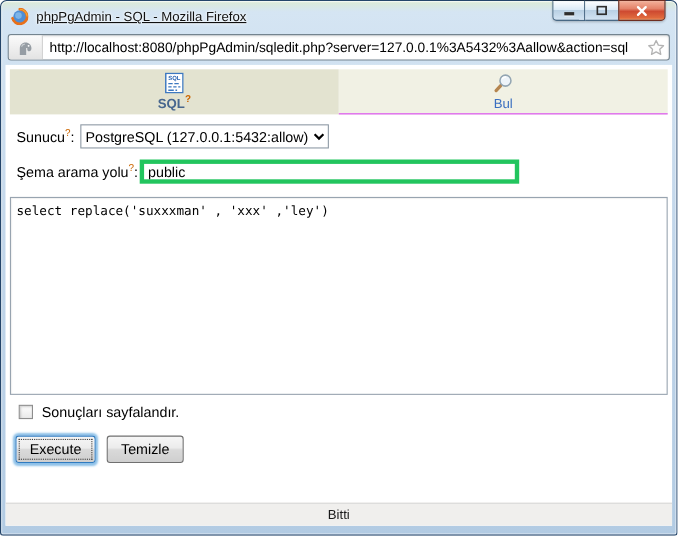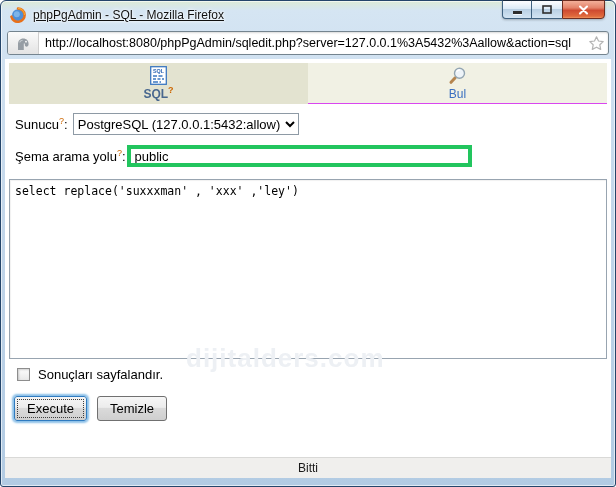--- a/index.html
+++ b/index.html
@@ -164,21 +164,20 @@
 
     <div class="row2">
       <span><span>Şema arama yolu</span><sup class="help">?</sup><span>:</span></span>
       <input class="schema-input" type="text" value="public" style="">
     </div>
 
     <div class="sqlbox">
       <textarea class="sql-textarea" spellcheck="false" style="">select replace('suxxxman' , 'xxx' ,'ley')</textarea>
     </div>
 
-    <div class="watermark">dijitalders.com</div>
 
     <div class="check-row">
       <input type="checkbox" class="cb" style="">
       <span>Sonuçları sayfalandır.</span>
     </div>
 
     <div class="btn-row">
       <button class="btn focused">Execute</button>
       <button class="btn">Temizle</button>
     </div>

